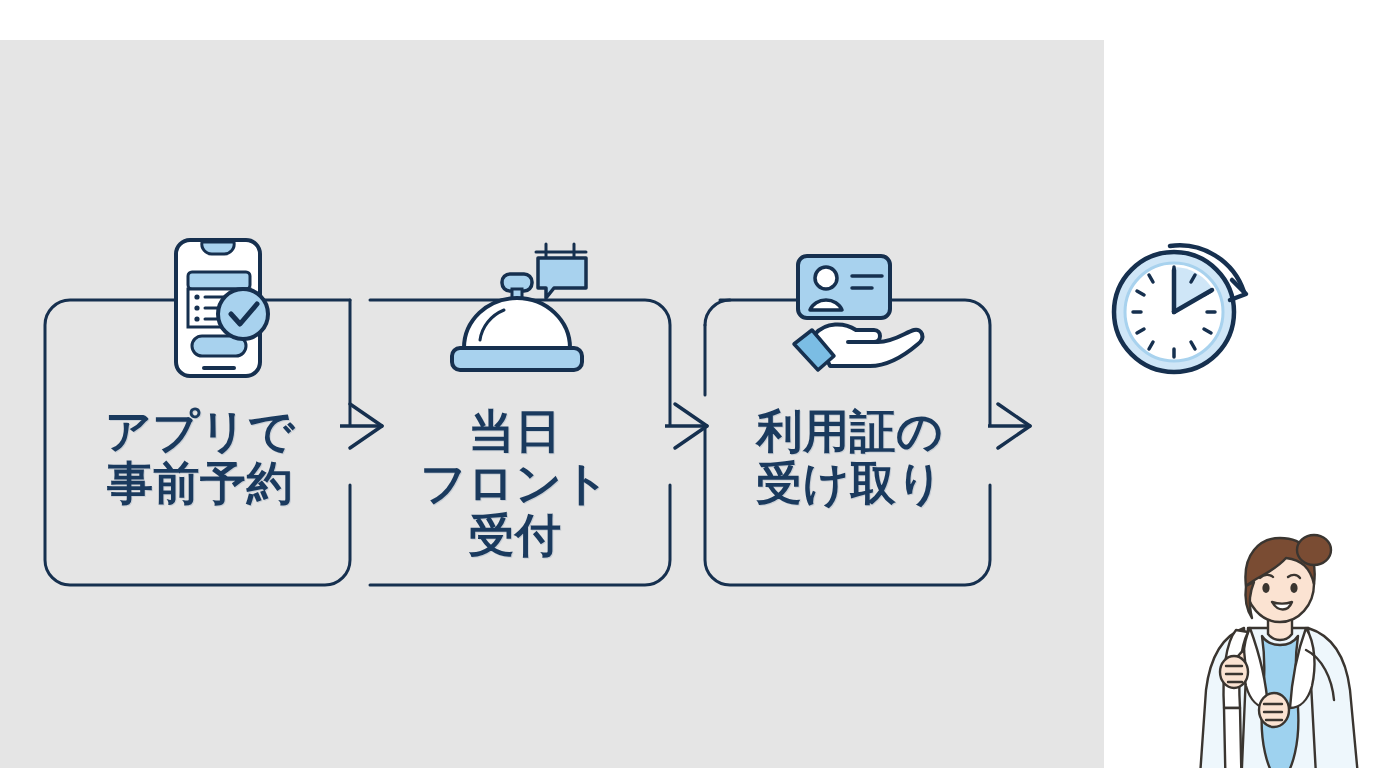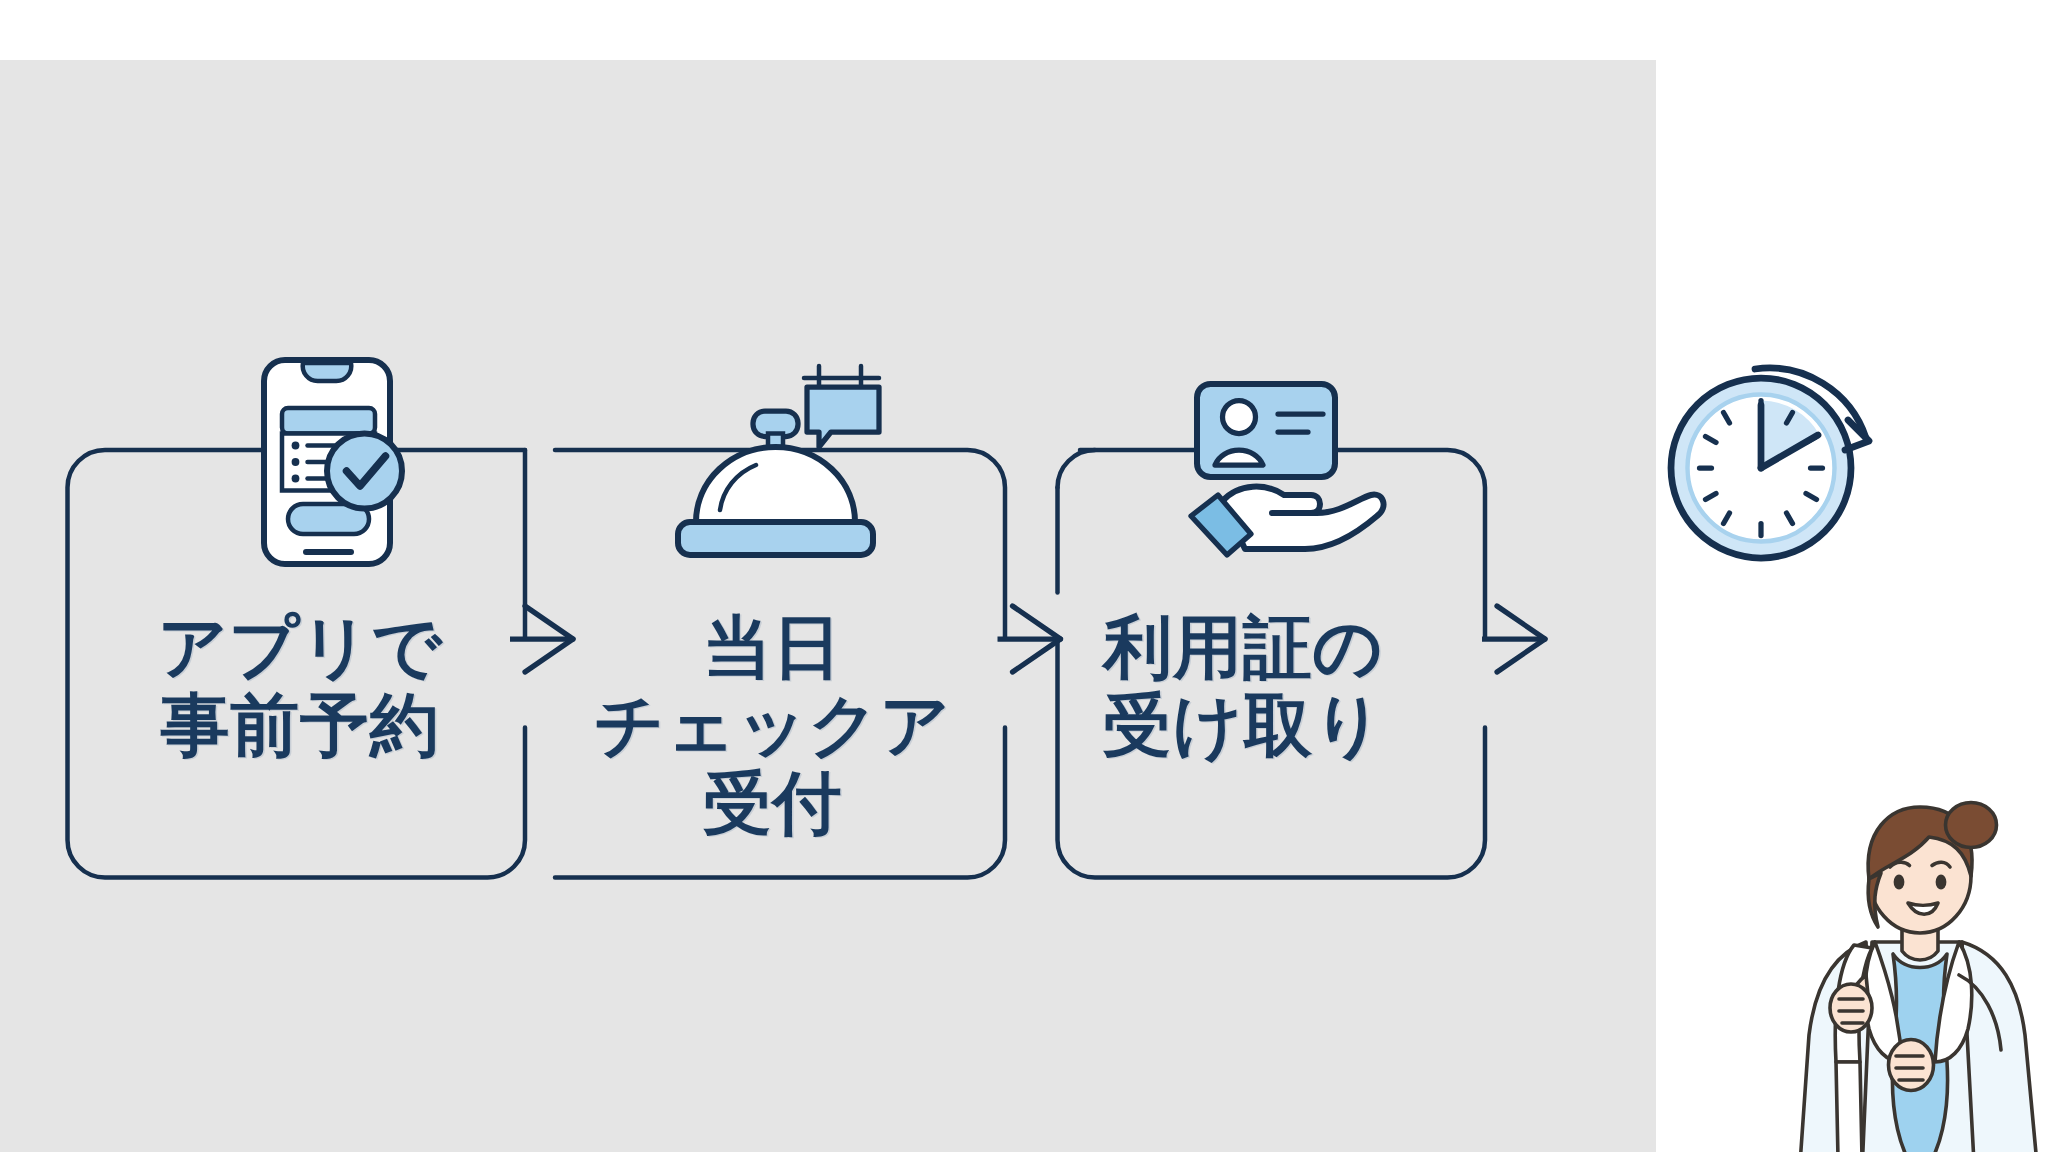--- a/index.html
+++ b/index.html
@@ -90,21 +90,21 @@
       <path d="M 94 22 L 142 22 L 142 52 L 110 52 L 102 62 L 102 52 L 94 52 Z" fill="#a8d2ee" stroke="#16304f" stroke-width="3.5" stroke-linejoin="round"></path>
       <rect x="58" y="38" width="30" height="17" rx="8" fill="#a8d2ee" stroke="#16304f" stroke-width="3.5"></rect>
       <rect x="68" y="53" width="10" height="14" fill="#a8d2ee" stroke="#16304f" stroke-width="3"></rect>
       <path d="M 20 112 A 53 50 0 0 1 126 112 Z" fill="#ffffff" stroke="#16304f" stroke-width="4" stroke-linejoin="round"></path>
       <path d="M 36 104 A 40 38 0 0 1 60 74" fill="none" stroke="#16304f" stroke-width="3" stroke-linecap="round"></path>
       <rect x="8" y="112" width="130" height="22" rx="8" fill="#a8d2ee" stroke="#16304f" stroke-width="4"></rect>
     </g>
   </svg>
 
   <div class="step-label" style="left:380px; top:366px; width:270px;">当日
-チェックア
+フロント
 受付</div>
 
   <svg class="arrow-svg" style="left:665px; top:352px;" width="62" height="68" viewBox="0 0 62 68">
     <path d="M 10 12 L 42 34 L 10 56" fill="none" stroke="#16304f" stroke-width="3.5" stroke-linecap="round" stroke-linejoin="round"></path>
     <path d="M 0 34 L 42 34" fill="none" stroke="#16304f" stroke-width="3.5" stroke-linecap="round"></path>
   </svg>
 
   <svg class="frame" style="left:700px; top:255px;" width="300" height="300" viewBox="0 0 300 300">
     <path d="M 20 5 L 265 5 A 25 25 0 0 1 290 30 L 290 130" fill="none" stroke="#16304f" stroke-width="3" stroke-linecap="round"></path>
     <path d="M 290 190 L 290 265 A 25 25 0 0 1 265 290 L 30 290 A 25 25 0 0 1 5 265 L 5 130" fill="none" stroke="#16304f" stroke-width="3" stroke-linecap="round"></path>
@@ -117,21 +117,21 @@
       <rect x="16" y="4" width="92" height="62" rx="9" fill="#a8d2ee" stroke="#16304f" stroke-width="4"></rect>
       <circle cx="44" cy="26" r="11" fill="#ffffff" stroke="#16304f" stroke-width="3.5"></circle>
       <path d="M 28 58 A 17 15 0 0 1 60 58 Z" fill="#ffffff" stroke="#16304f" stroke-width="3.5" stroke-linejoin="round"></path>
       <line x1="70" y1="24" x2="100" y2="24" stroke="#16304f" stroke-width="3.5" stroke-linecap="round"></line>
       <line x1="70" y1="36" x2="90" y2="36" stroke="#16304f" stroke-width="3.5" stroke-linecap="round"></line>
       <path d="M 33 82 C 44 70 62 70 74 78 L 92 78 C 100 78 100 90 92 90 L 66 90 L 96 90 C 112 90 124 80 132 78 C 140 76 144 86 136 92 C 122 104 106 114 88 114 L 48 114 Z" fill="#ffffff" stroke="#16304f" stroke-width="4" stroke-linejoin="round" stroke-linecap="round"></path>
       <path d="M 30 78 L 52 104 L 36 118 L 12 92 Z" fill="#7bbde4" stroke="#16304f" stroke-width="3.5" stroke-linejoin="round"></path>
     </g>
   </svg>
 
-  <div class="step-label" style="left:694px; top:366px; width:270px;">利用証の
+  <div class="step-label" style="left:715px; top:366px; width:270px;">利用証の
 受け取り</div>
 
   <svg class="arrow-svg" style="left:988px; top:352px;" width="62" height="68" viewBox="0 0 62 68">
     <path d="M 10 12 L 42 34 L 10 56" fill="none" stroke="#16304f" stroke-width="3.5" stroke-linecap="round" stroke-linejoin="round"></path>
     <path d="M 0 34 L 42 34" fill="none" stroke="#16304f" stroke-width="3.5" stroke-linecap="round"></path>
   </svg>
 
   <svg class="step-icon ovf" style="left:1108px; top:194px;" width="156" height="146" viewBox="0 0 156 146">
     <g>
       <circle cx="66" cy="78" r="60" fill="#cfe6f7" stroke="#16304f" stroke-width="4.5"></circle>

